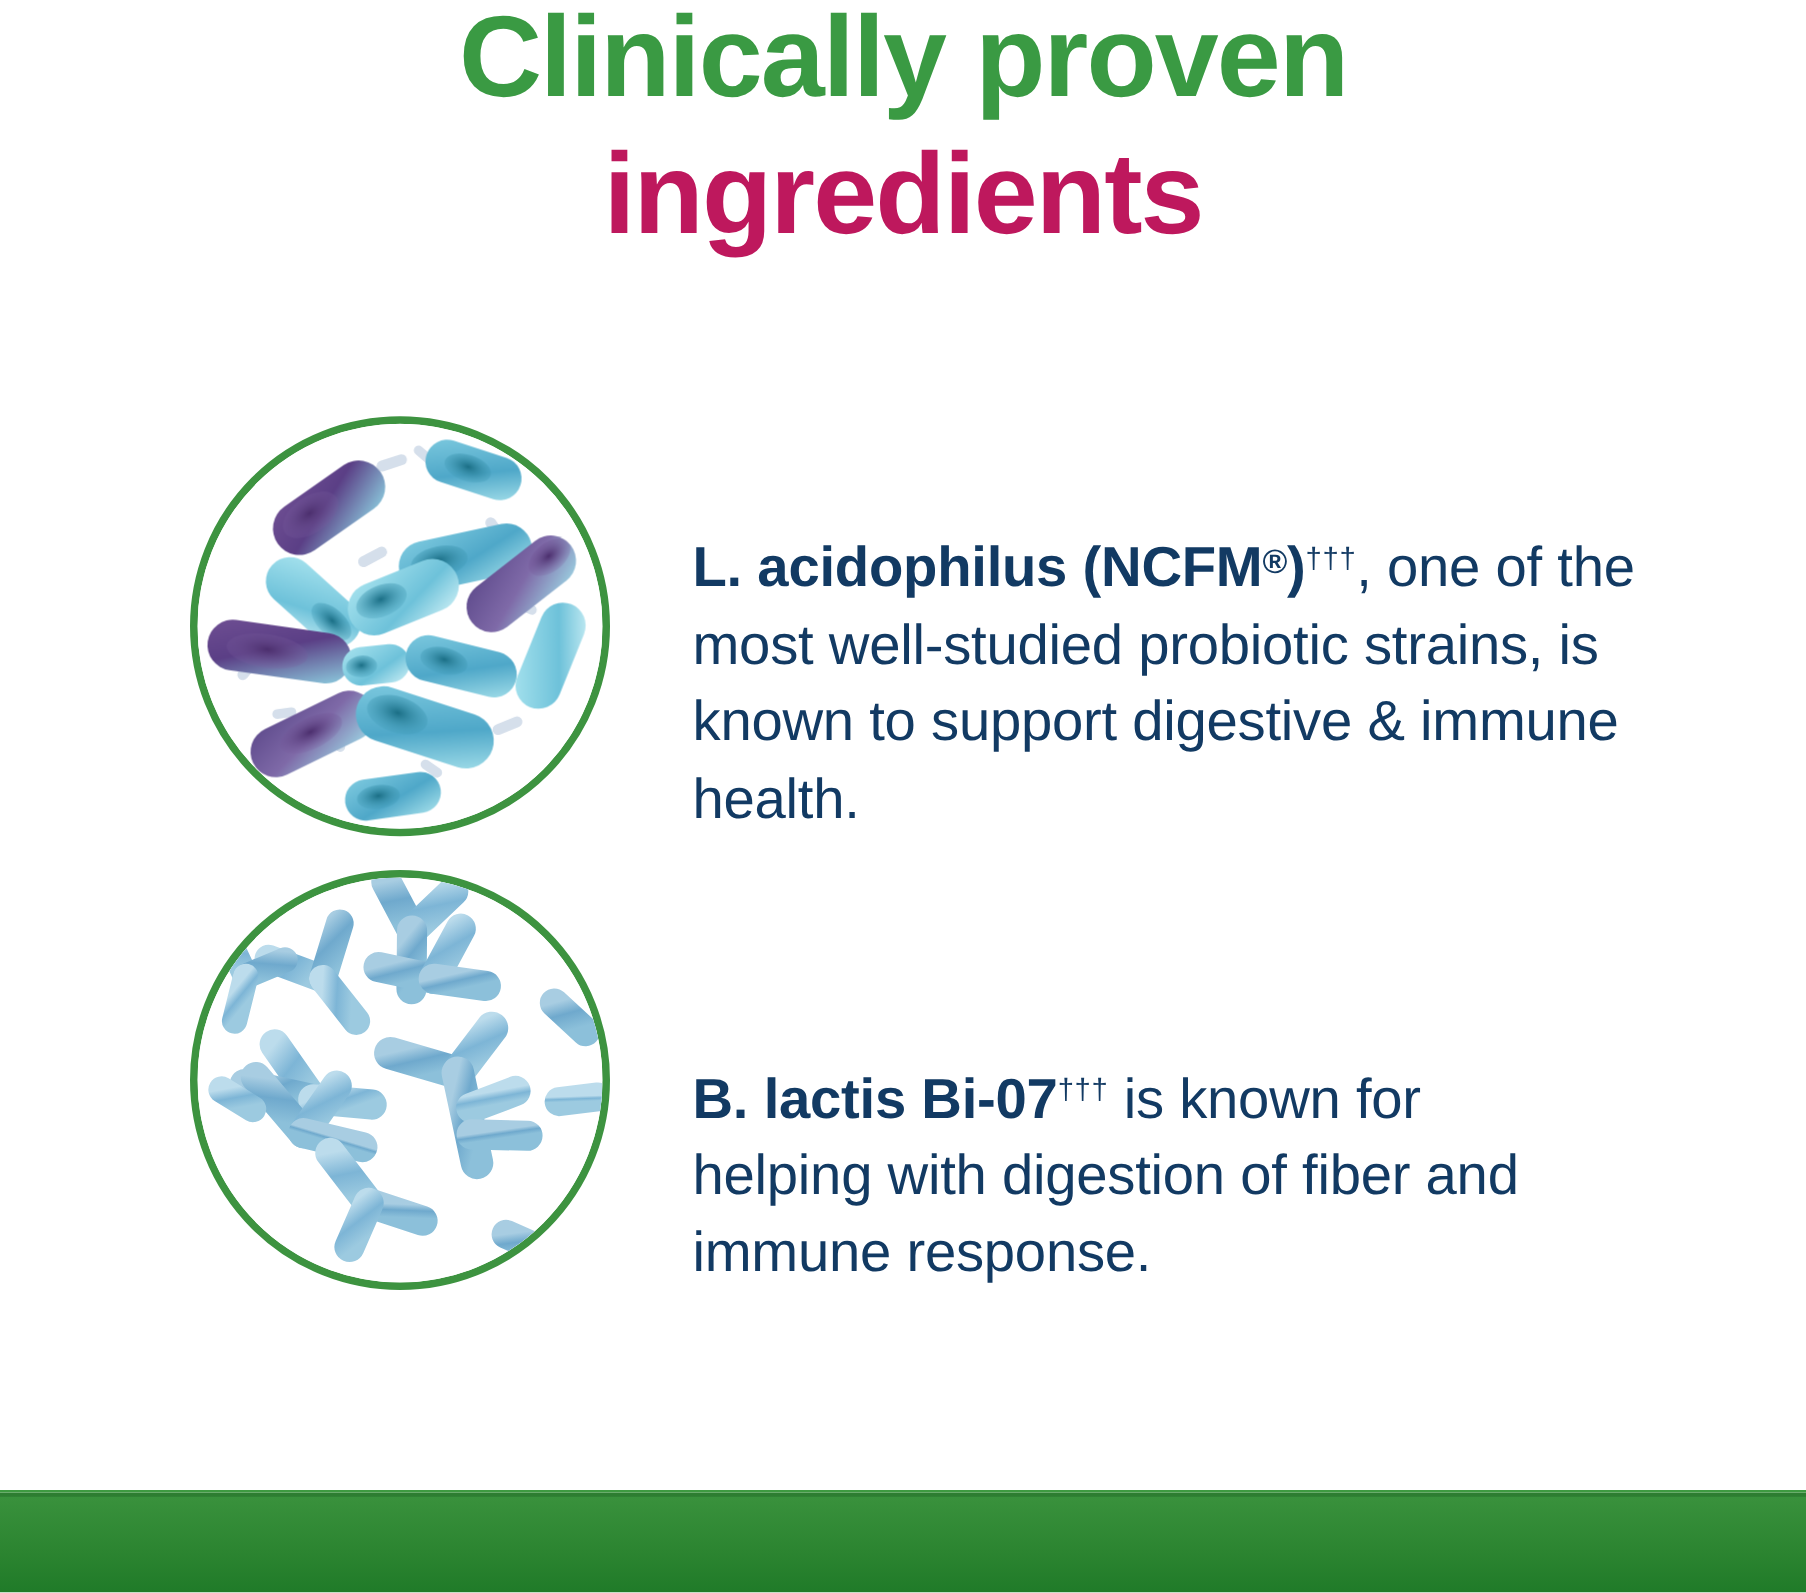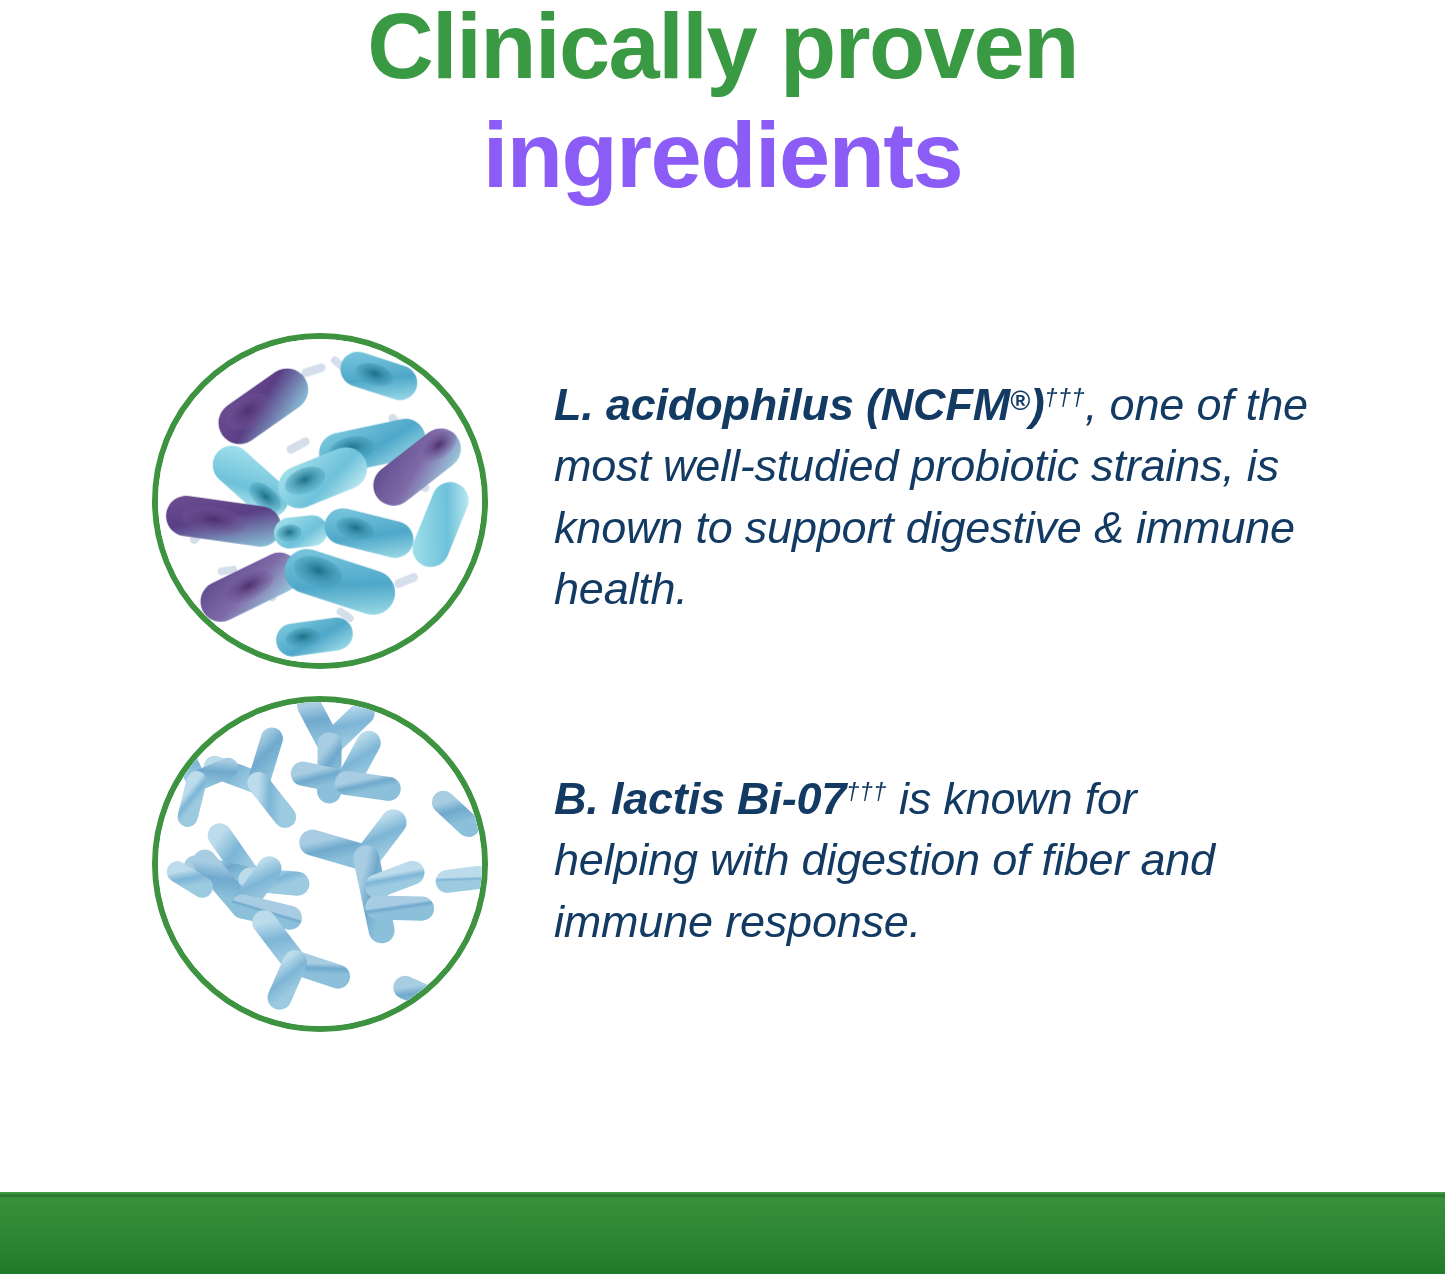--- a/index.html
+++ b/index.html
@@ -29,29 +29,28 @@
     font-size: 92px;
     line-height: 1.18;
     letter-spacing: -1.5px;
   }
   .heading-line1 {
     display: block;
     color: #3a9a43;
   }
   .heading-line2 {
     display: block;
-    color: #8b5cf6;
+    color: #be185d;
   }
 
   
   .row {
     position: absolute;
     display: flex;
-    align-items: flex-start;
-    font-style: italic;
+    align-items: flex-end;
   }
   #row-1 { left: 152px; top: 333px; }
   #row-2 { left: 152px; top: 696px; }
 
   .circle {
     position: relative;
     width: 336px;
     height: 336px;
     border-radius: 50%;
     border: 6px solid #3d9340;

